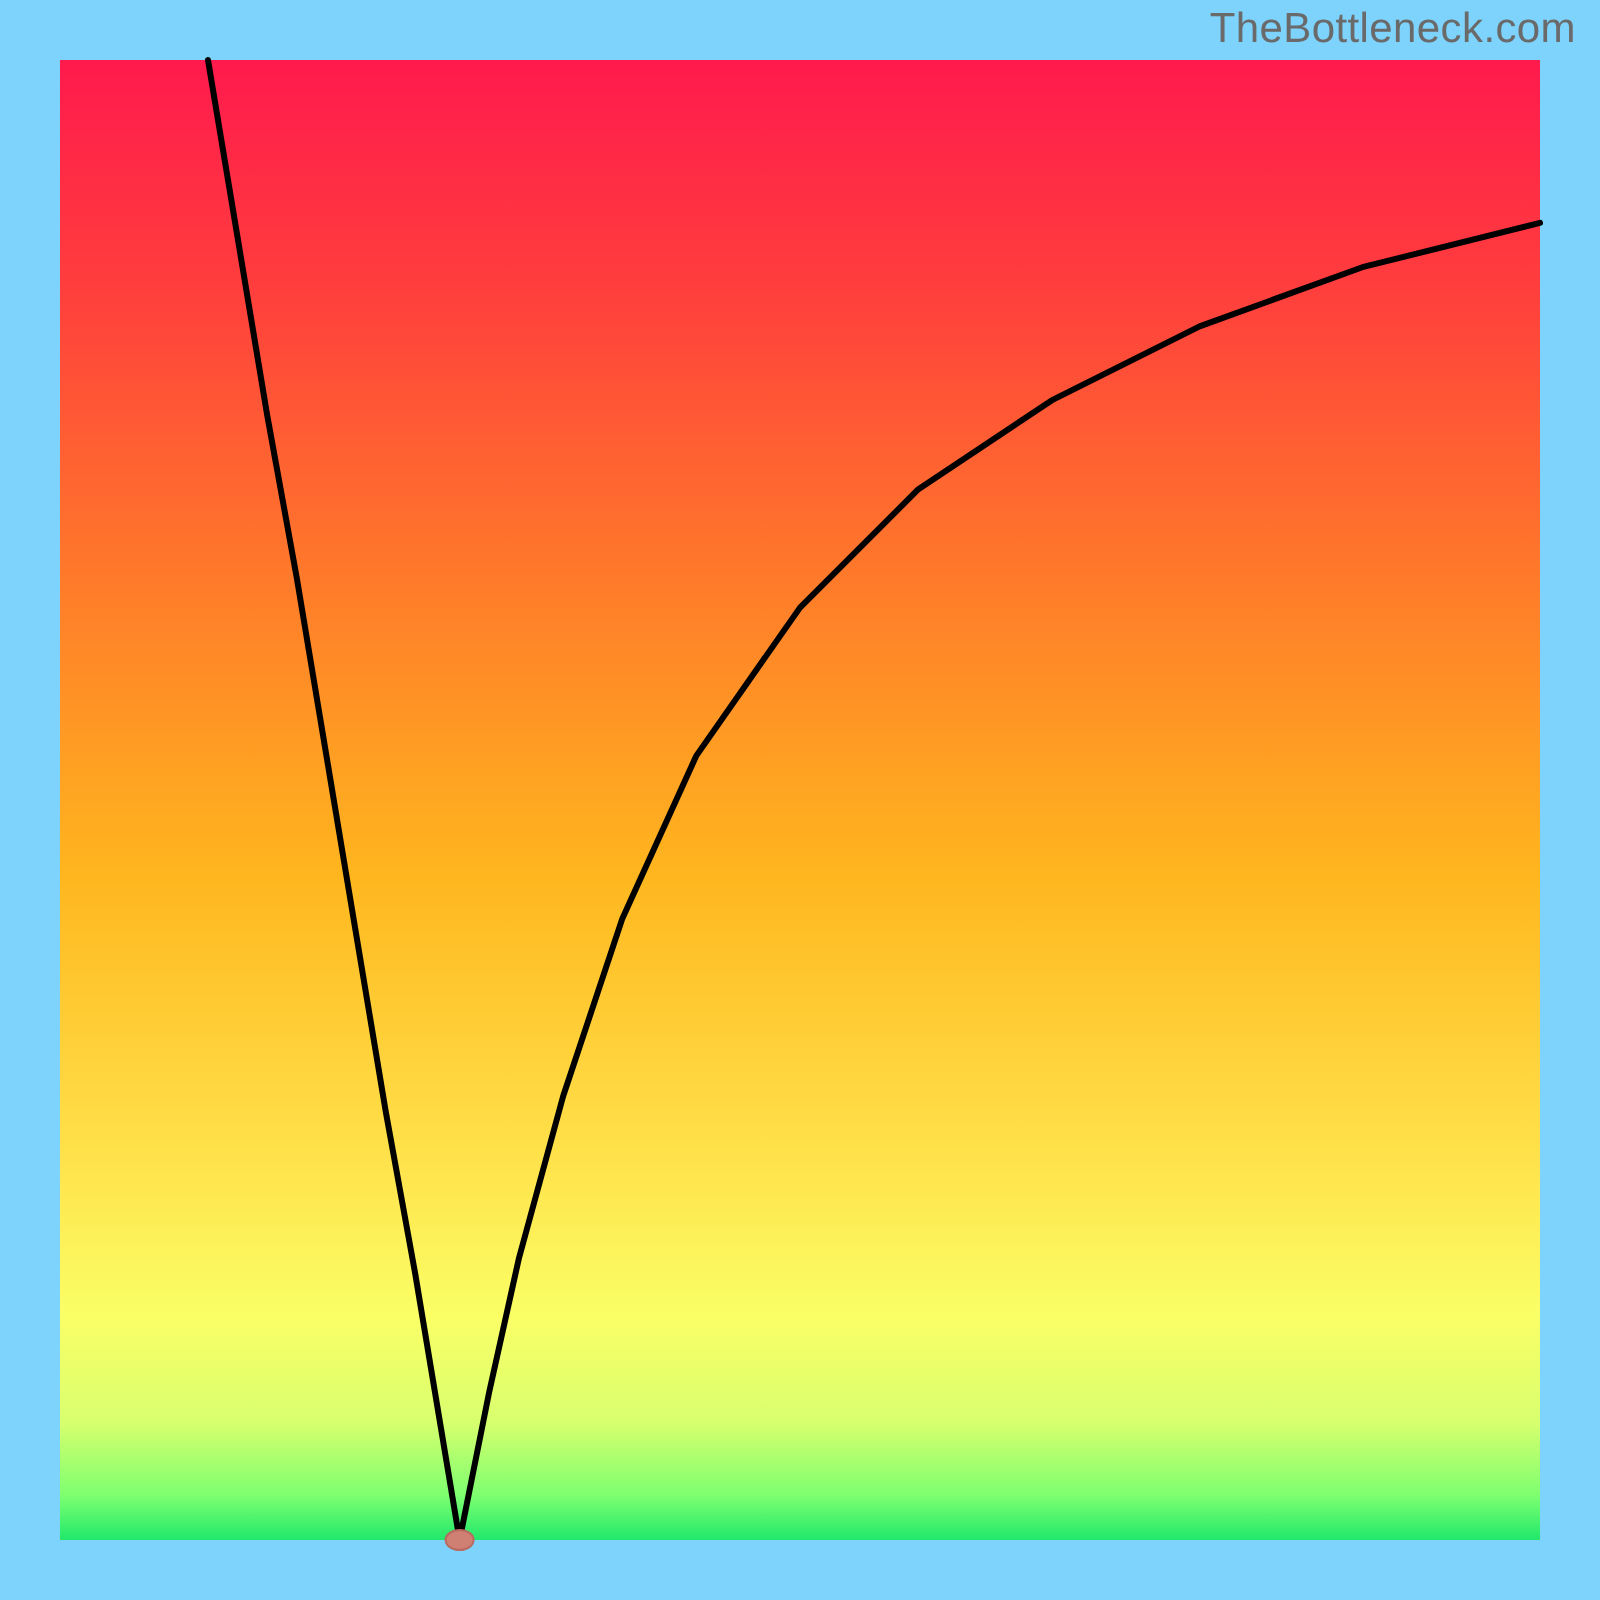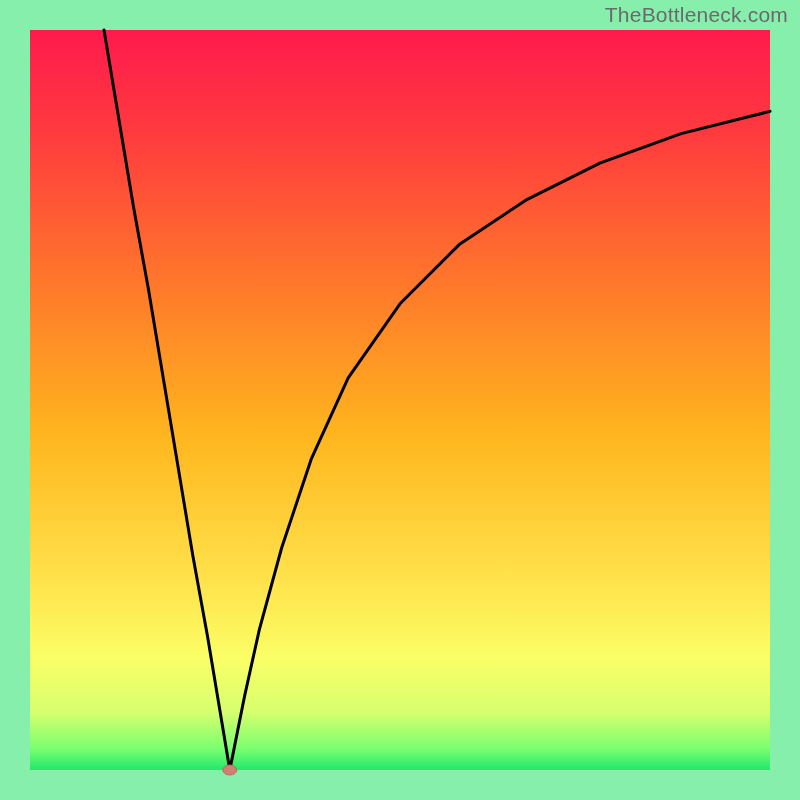--- a/index.html
+++ b/index.html
@@ -8,21 +8,21 @@
     width: 800px;
     height: 800px;
     background: #000;
     font-family: Arial, Helvetica, sans-serif;
     overflow: hidden;
   }
   .frame {
     position: relative;
     width: 800px;
     height: 800px;
-    background: #86efac;
+    background: #7dd3fc;
   }
   .attribution {
     position: absolute;
     top: 3px;
     right: 12px;
     color: #6a6a6a;
     font-size: 21px;
     font-weight: 500;
     letter-spacing: 0.2px;
     z-index: 5;

